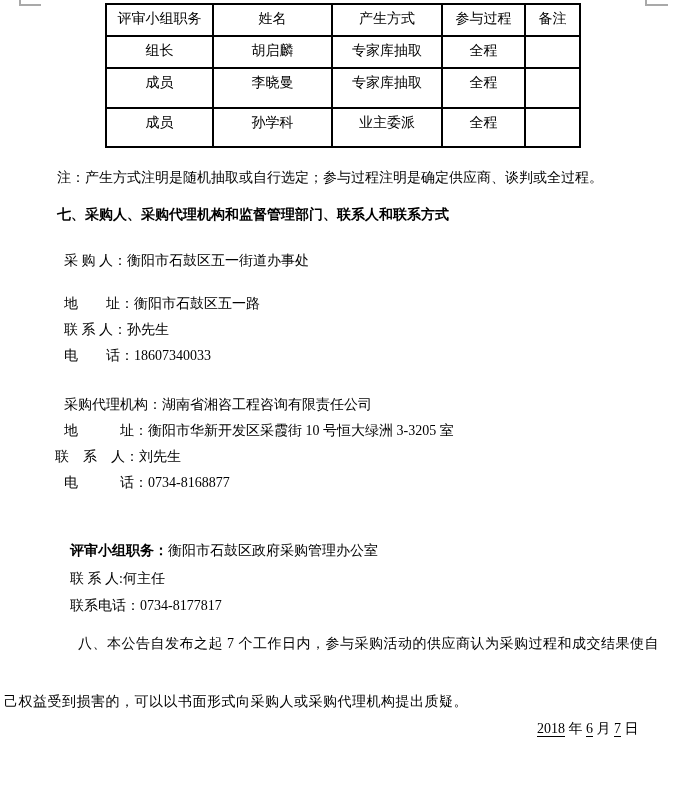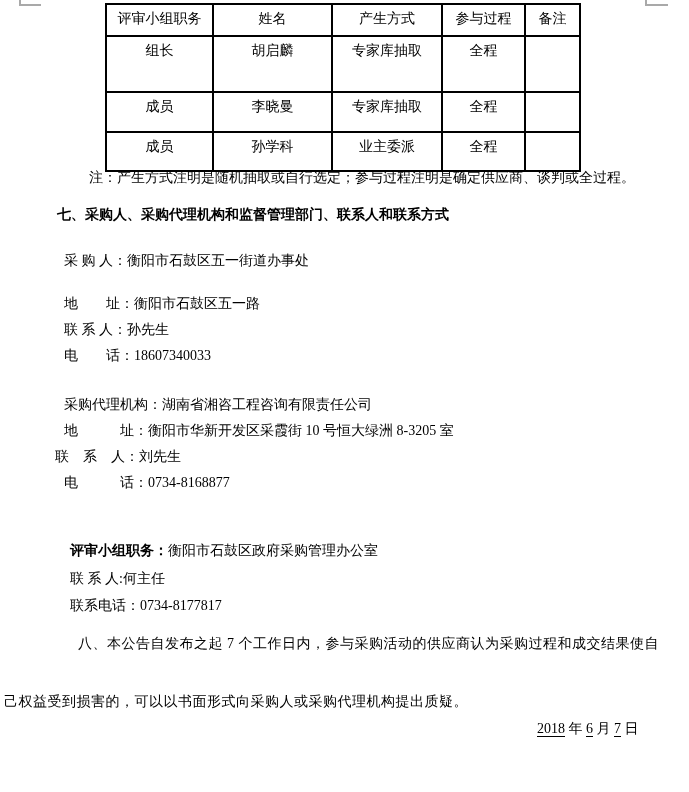--- a/index.html
+++ b/index.html
@@ -44,21 +44,21 @@
       <col style="width:55px">
   </colgroup>
   <tbody>
     <tr style="height:32px">
       <th>评审小组职务</th>
       <th>姓名</th>
       <th>产生方式</th>
       <th>参与过程</th>
       <th>备注</th>
     </tr>
-    <tr style="height:56px">
+    <tr style="height:32px">
       <td>组长</td>
       <td>胡启麟</td>
       <td>专家库抽取</td>
       <td>全程</td>
       <td></td>
     </tr>
     <tr style="height:40px">
       <td>成员</td>
       <td>李晓曼</td>
       <td>专家库抽取</td>
@@ -68,42 +68,42 @@
     <tr style="height:39px">
       <td>成员</td>
       <td>孙学科</td>
       <td>业主委派</td>
       <td>全程</td>
       <td></td>
     </tr>
   </tbody>
 </table>
 
-<div class="txtline" style="left:57px; top:169px;margin-left:32px;">注：产生方式注明是随机抽取或自行选定；参与过程注明是确定供应商、谈判或全过程。</div>
+<div class="txtline" style="left:57px; top:169px;">注：产生方式注明是随机抽取或自行选定；参与过程注明是确定供应商、谈判或全过程。</div>
 
 <div class="txtline bold" style="left:57px; top:206px;">七、采购人、采购代理机构和监督管理部门、联系人和联系方式</div>
 
 <div class="txtline" style="left:57px; top:234px;">
   <span>采 购 人：</span><span>衡阳市石鼓区五一街道办事处</span>
 </div>
 <div class="txtline" style="left:57px; top:277px;">
   <span>地　　址：</span><span>衡阳市石鼓区五一路</span>
 </div>
 <div class="txtline" style="left:57px; top:303px;">
   <span>联 系 人：</span><span>孙先生</span>
 </div>
 <div class="txtline" style="left:57px; top:329px;">
   <span>电　　话：</span><span>18607340033</span>
 </div>
 
 <div class="txtline" style="left:57px; top:378px;">
   <span>采购代理机构：</span><span>湖南省湘咨工程咨询有限责任公司</span>
 </div>
 <div class="txtline" style="left:57px; top:404px;">
-  <span>地　　　址：</span><span>衡阳市华新开发区采霞街 10 号恒大绿洲 8-3205 室</span>
+  <span>地　　　址：</span><span>衡阳市华新开发区采霞街 10 号恒大绿洲 3-3205 室</span>
 </div>
 <div class="txtline" style="left:48px; top:430px;">
   <span>联　系　人：</span><span>刘先生</span>
 </div>
 <div class="txtline" style="left:57px; top:456px;">
   <span>电　　　话：</span><span>0734-8168877</span>
 </div>
 
 <div class="txtline" style="left:63px; top:524px;">
   <span class="bold">评审小组职务：</span><span>衡阳市石鼓区政府采购管理办公室</span>

